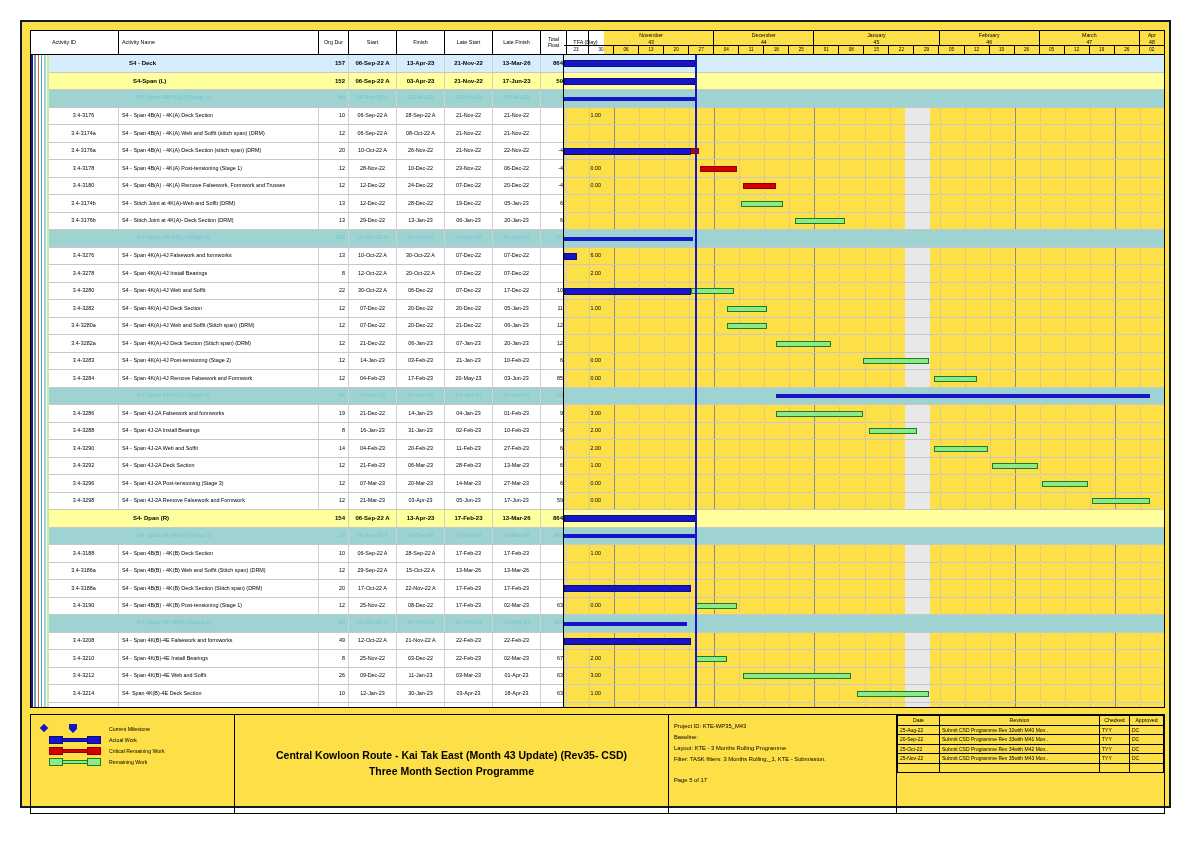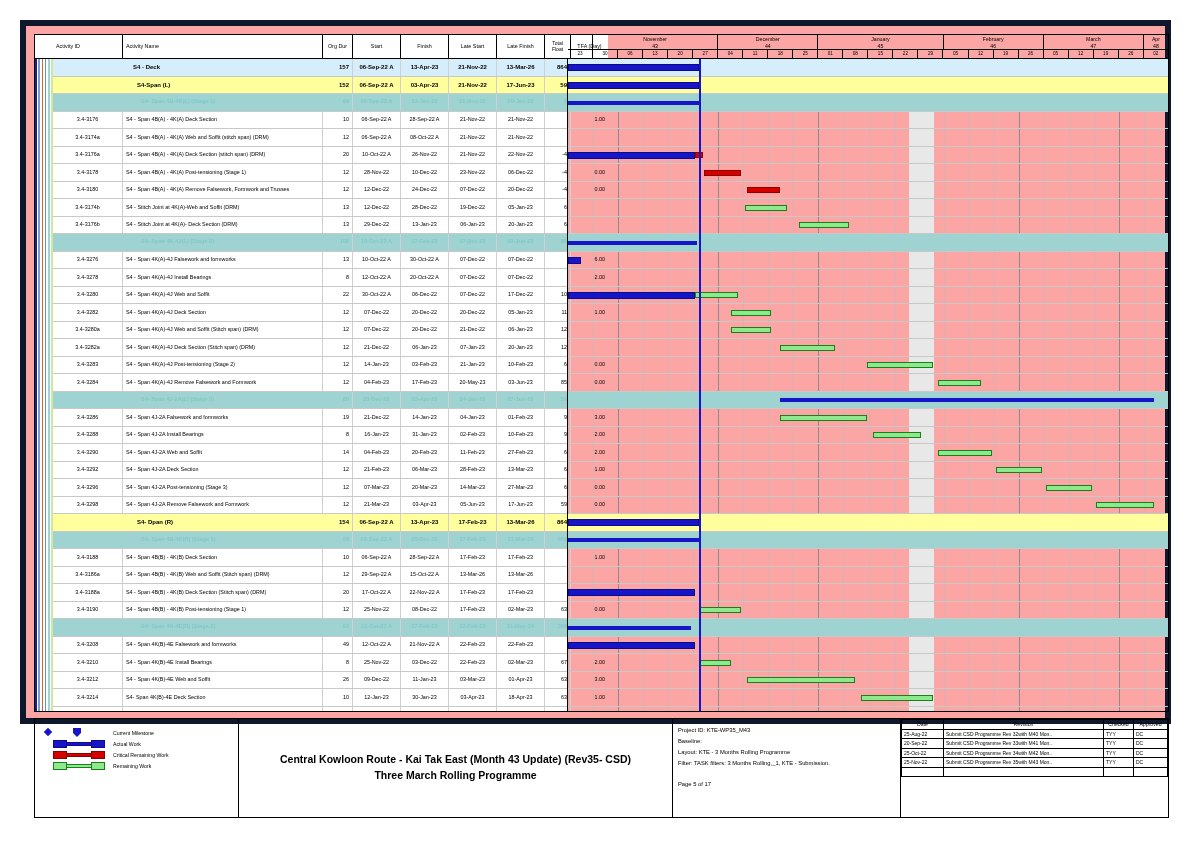--- a/index.html
+++ b/index.html
@@ -12,23 +12,23 @@
   }
   #page {
     position: relative;
     width: 1191px; height: 842px;
     background: #fff;
   }
   
   .frame {
     position: absolute;
     left: 20px; top: 20px;
-    width: 1151px; height: 704px;
-    border: 6px solid #0f172a;
-    background: #fca5a5;
+    width: 1151px; height: 788px;
+    border: 2px solid #0f172a;
+    background: #fde047;
   }
   
   .gantt {
     position: absolute;
     left: 8px; top: 8px;
     width: 1135px; height: 678px;
     border: 1px solid #000;
     display: flex;
     flex-direction: column;
     overflow: hidden;
@@ -873,21 +873,21 @@
                 <div class="lg-cap green" style="left:46px"></div>
               </div>
               <div class="lg-label">Remaining Work</div>
             </div>
           </div>
       </div>
 
       <div class="titlebox">
         <div class="t">
           <div>Central Kowloon Route - Kai Tak East (Month 43 Update) (Rev35- CSD)</div>
-          <div>Three March Rolling Programme</div>
+          <div>Three Month Section Programme</div>
         </div>
       </div>
 
       <div class="infobox">
         <div>Project ID: KTE-WP35_M43</div>
         <div>Baseline:</div>
         <div>Layout: KTE - 3 Months Rolling Programme</div>
         <div>Filter: TASK filters: 3 Months Rolling,_1, KTE - Submission.</div>
         <div style="height:10px"></div>
         <div>Page 5 of 17</div>

